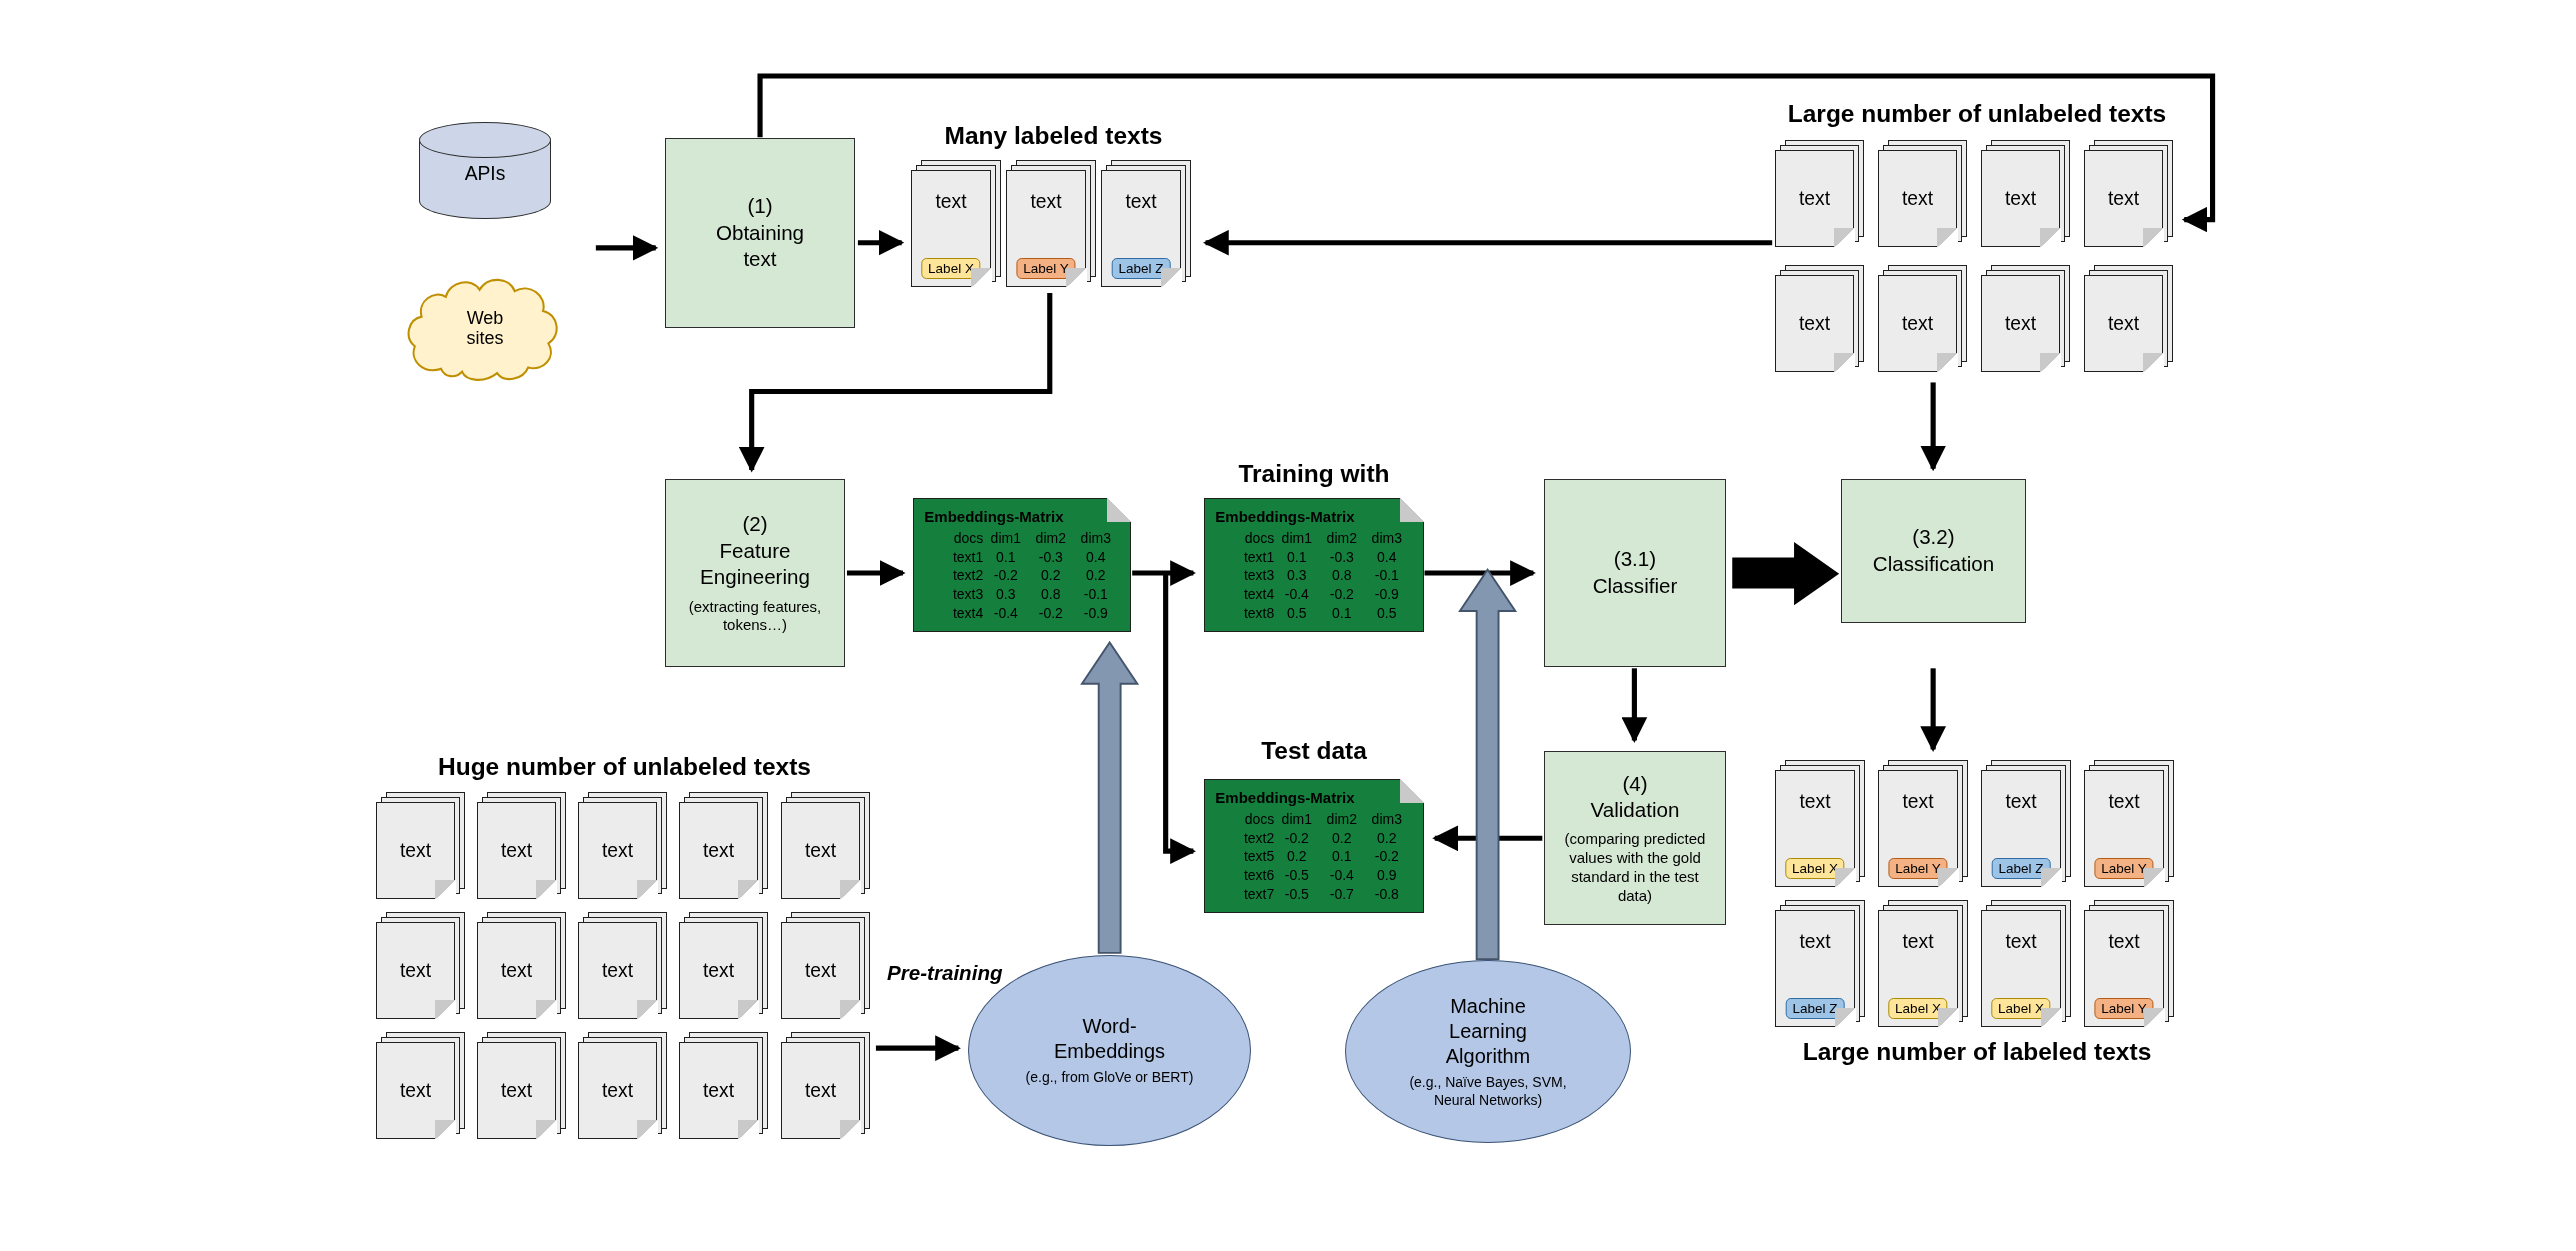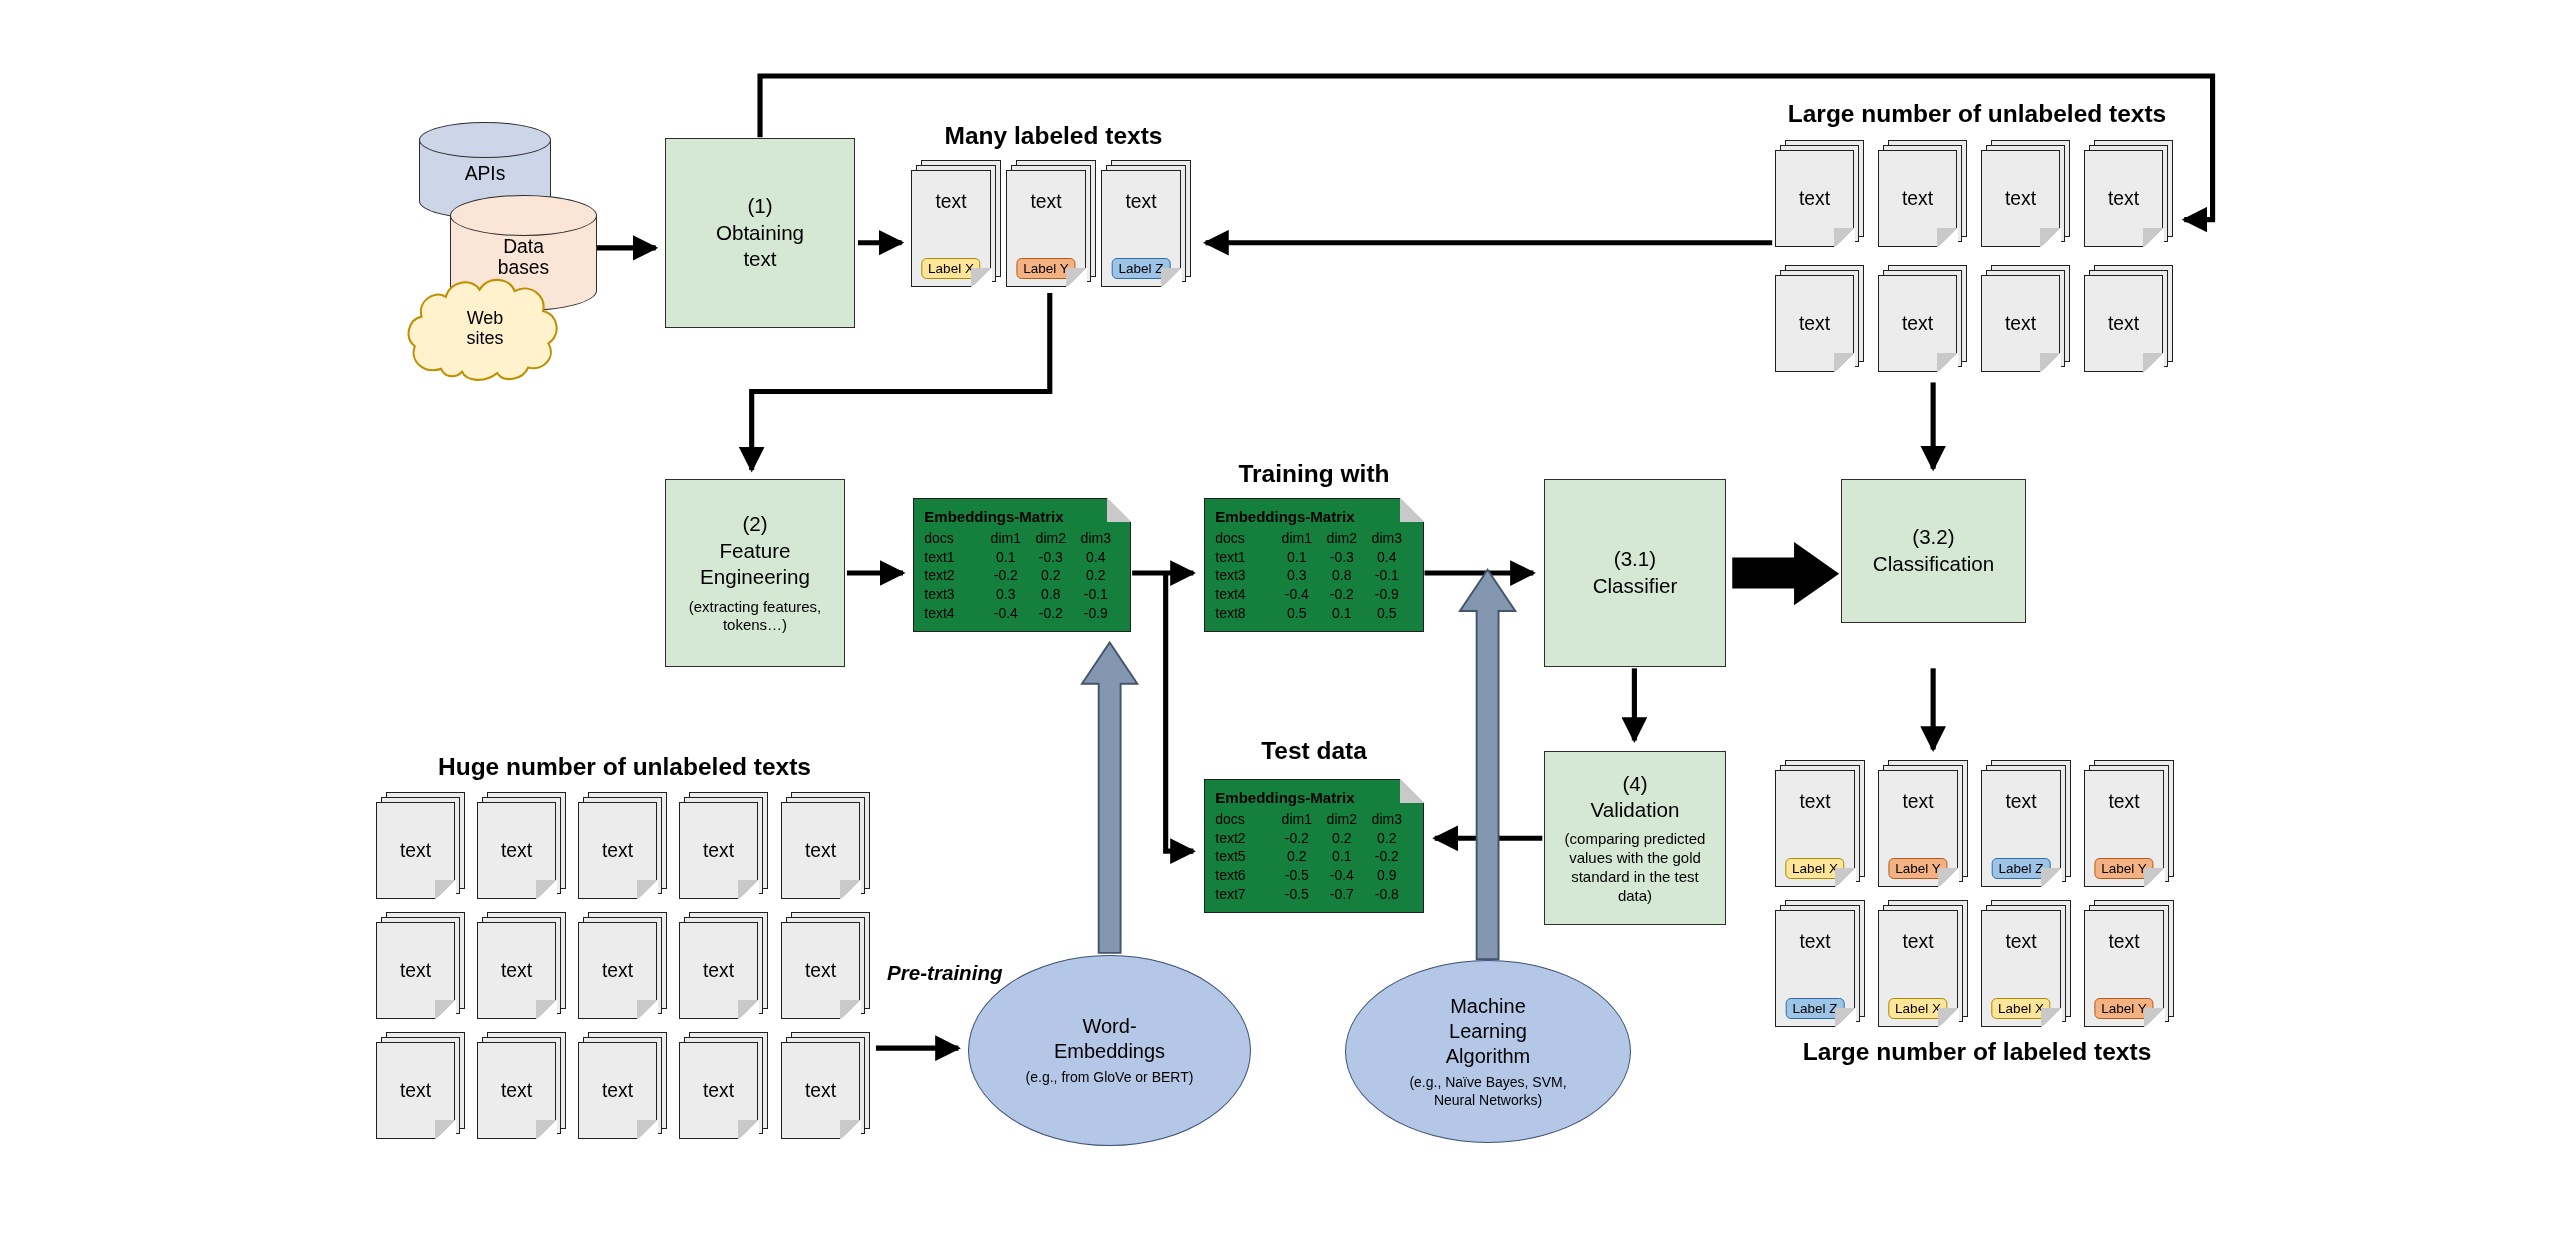--- a/index.html
+++ b/index.html
@@ -41,21 +41,21 @@
   .chip.y { background:#f4b183; border-color:#b55a14; }
   .chip.z { background:#9dc3e6; border-color:#2e6da4; }
 
   
   .matrix { position:absolute; background:#15803d; border:1.9px solid #1f1f1f; box-sizing:border-box;
             padding:9px 10.3px 10.3px; }
   .matrix::before { content:""; position:absolute; right:-1.9px; top:-1.9px; width:24.5px; height:24.5px;
             background:linear-gradient(to top right, #c9c9c9 0 49.5%, #ffffff 50% 100%); }
   .matrix-title { font-weight:700; font-size:15px; margin-bottom:5.2px; }
   .mtable { display:grid; grid-template-columns:59px 45px 45px 45px; row-gap:2.6px; font-size:14px; }
-  .mtable .c0 { text-align:left; }
+  .mtable .c0 { text-align:right; }
   .mtable .cn { text-align:center; }
 
   
   .ellipse { position:absolute; border-radius:50%; background:#b4c7e7; border:1.9px solid #3a5275;
              box-sizing:border-box; display:flex; flex-direction:column; align-items:center;
              justify-content:center; text-align:center; }
   .ellipse .etitle { font-size:20px; line-height:1.25; max-width:161px; }
   .ellipse .esub { font-size:14px; line-height:1.25; margin-top:5.2px; max-width:180px; }
 
   
@@ -102,25 +102,20 @@
     <path d="M 2690 866 H 2786 V 842 L 2856 891 L 2786 940 V 914 H 2690 Z" fill="#000"></path>
     <path d="M 1706 1480 V 1062 H 1680 L 1723 998 L 1766 1062 H 1740 V 1480 Z" fill="#8497b0" stroke="#44546a" stroke-width="3"></path>
     <path d="M 2293 1490 V 949 H 2267 L 2310 885 L 2353 949 H 2327 V 1490 Z" fill="#8497b0" stroke="#44546a" stroke-width="3"></path>
   </svg>
 
   <div class="cylinder" style="left:419px;top:122px;width:132px;height:97px;--e:18px;--cfill:#cdd6e8">
     <div class="cyl-body"></div>
     <div class="cyl-top"></div>
     <span class="cyl-label">APIs</span>
   </div>
-  <div class="cylinder" style="left:450px;top:195px;width:147px;height:116px;--e:20.6px;--cfill:#fbe5d6">
-    <div class="cyl-body"></div>
-    <div class="cyl-top"></div>
-    <span class="cyl-label">Data bases</span>
-  </div>
   <div class="cloud" style="left:404px;top:270px;width:162px;height:113px">
     <svg viewBox="0 0 240 160" preserveAspectRatio="none">
       <path d="M 55 140 C 28 148, 8 128, 16 108 C 0 96, 6 70, 26 66 C 20 44, 44 28, 62 38 C 68 16, 100 10, 112 28 C 124 8, 156 10, 164 30 C 186 18, 212 36, 206 58 C 228 62, 234 92, 214 104 C 226 124, 206 144, 184 138 C 176 156, 148 160, 138 146 C 120 160, 92 158, 86 144 C 76 154, 60 152, 55 140 Z" fill="#fff2cc" stroke="#bf8f00" stroke-width="3"></path>
     </svg>
     <span class="cloud-label">Web sites</span>
   </div>
 
   <div class="step-box t-narrow" style="left:665px;top:138px;width:190px;height:190px">
     <span class="num">(1)</span>
     <span class="title">Obtaining text</span>

